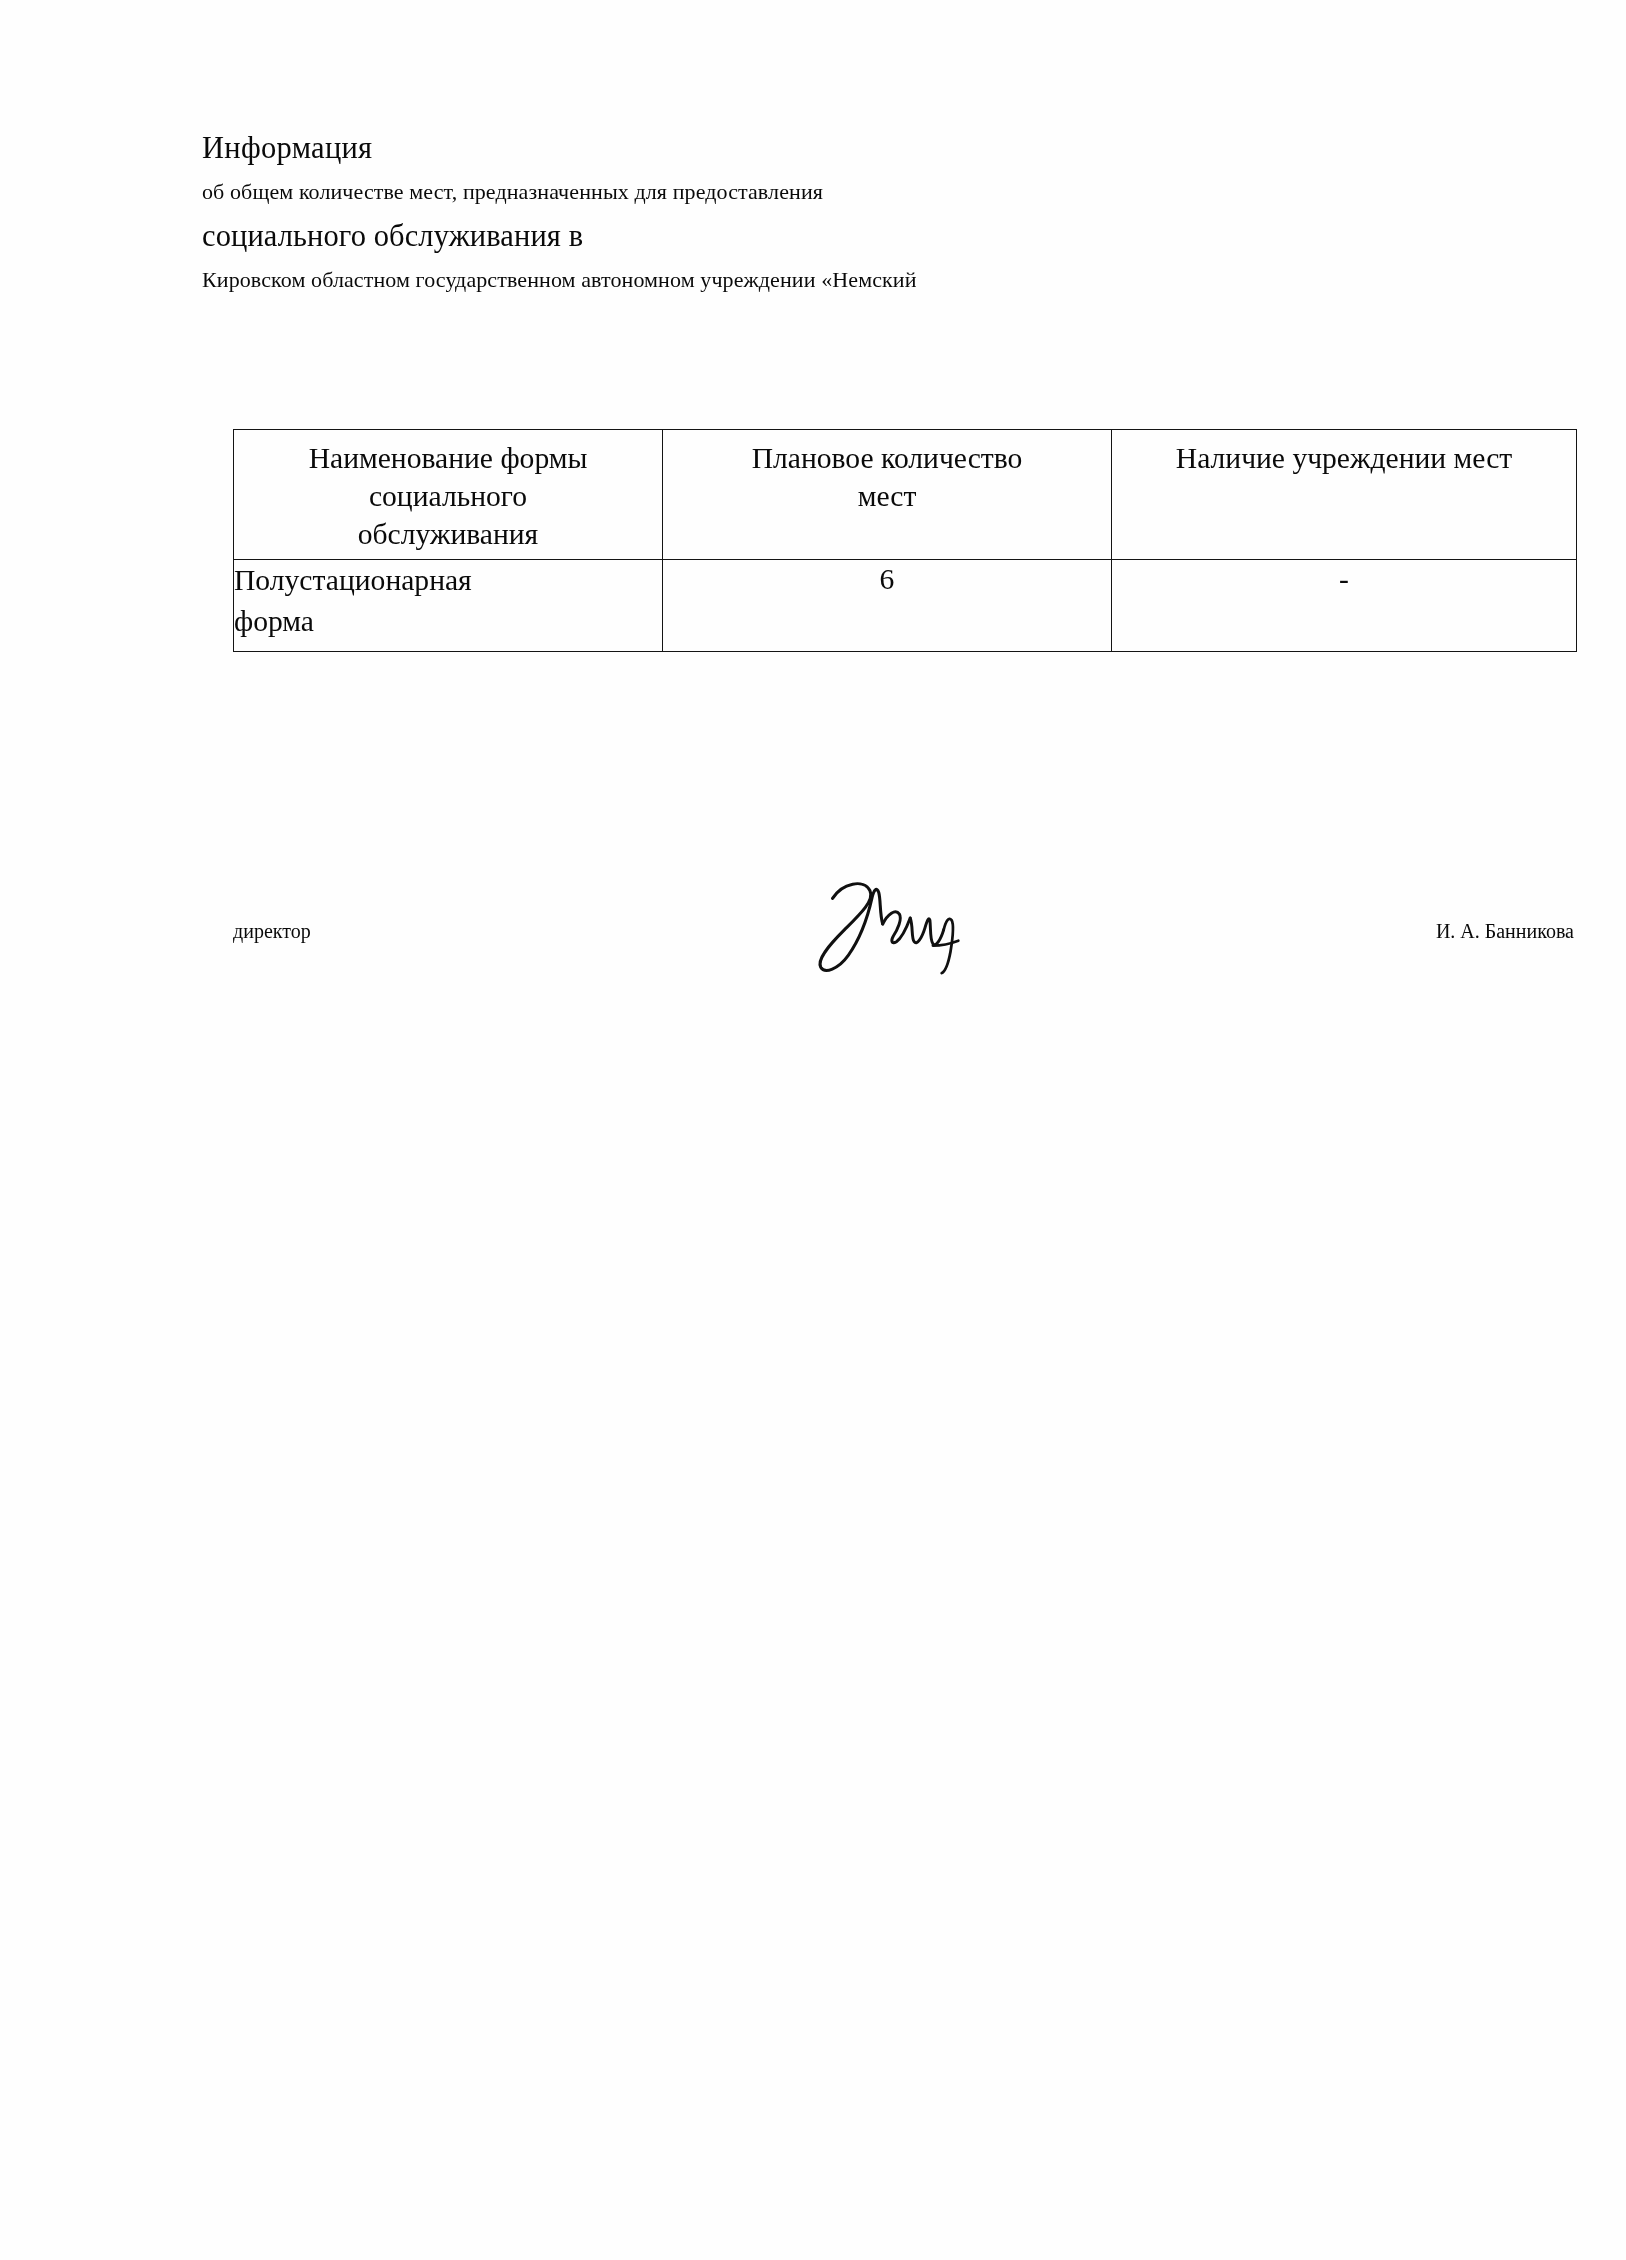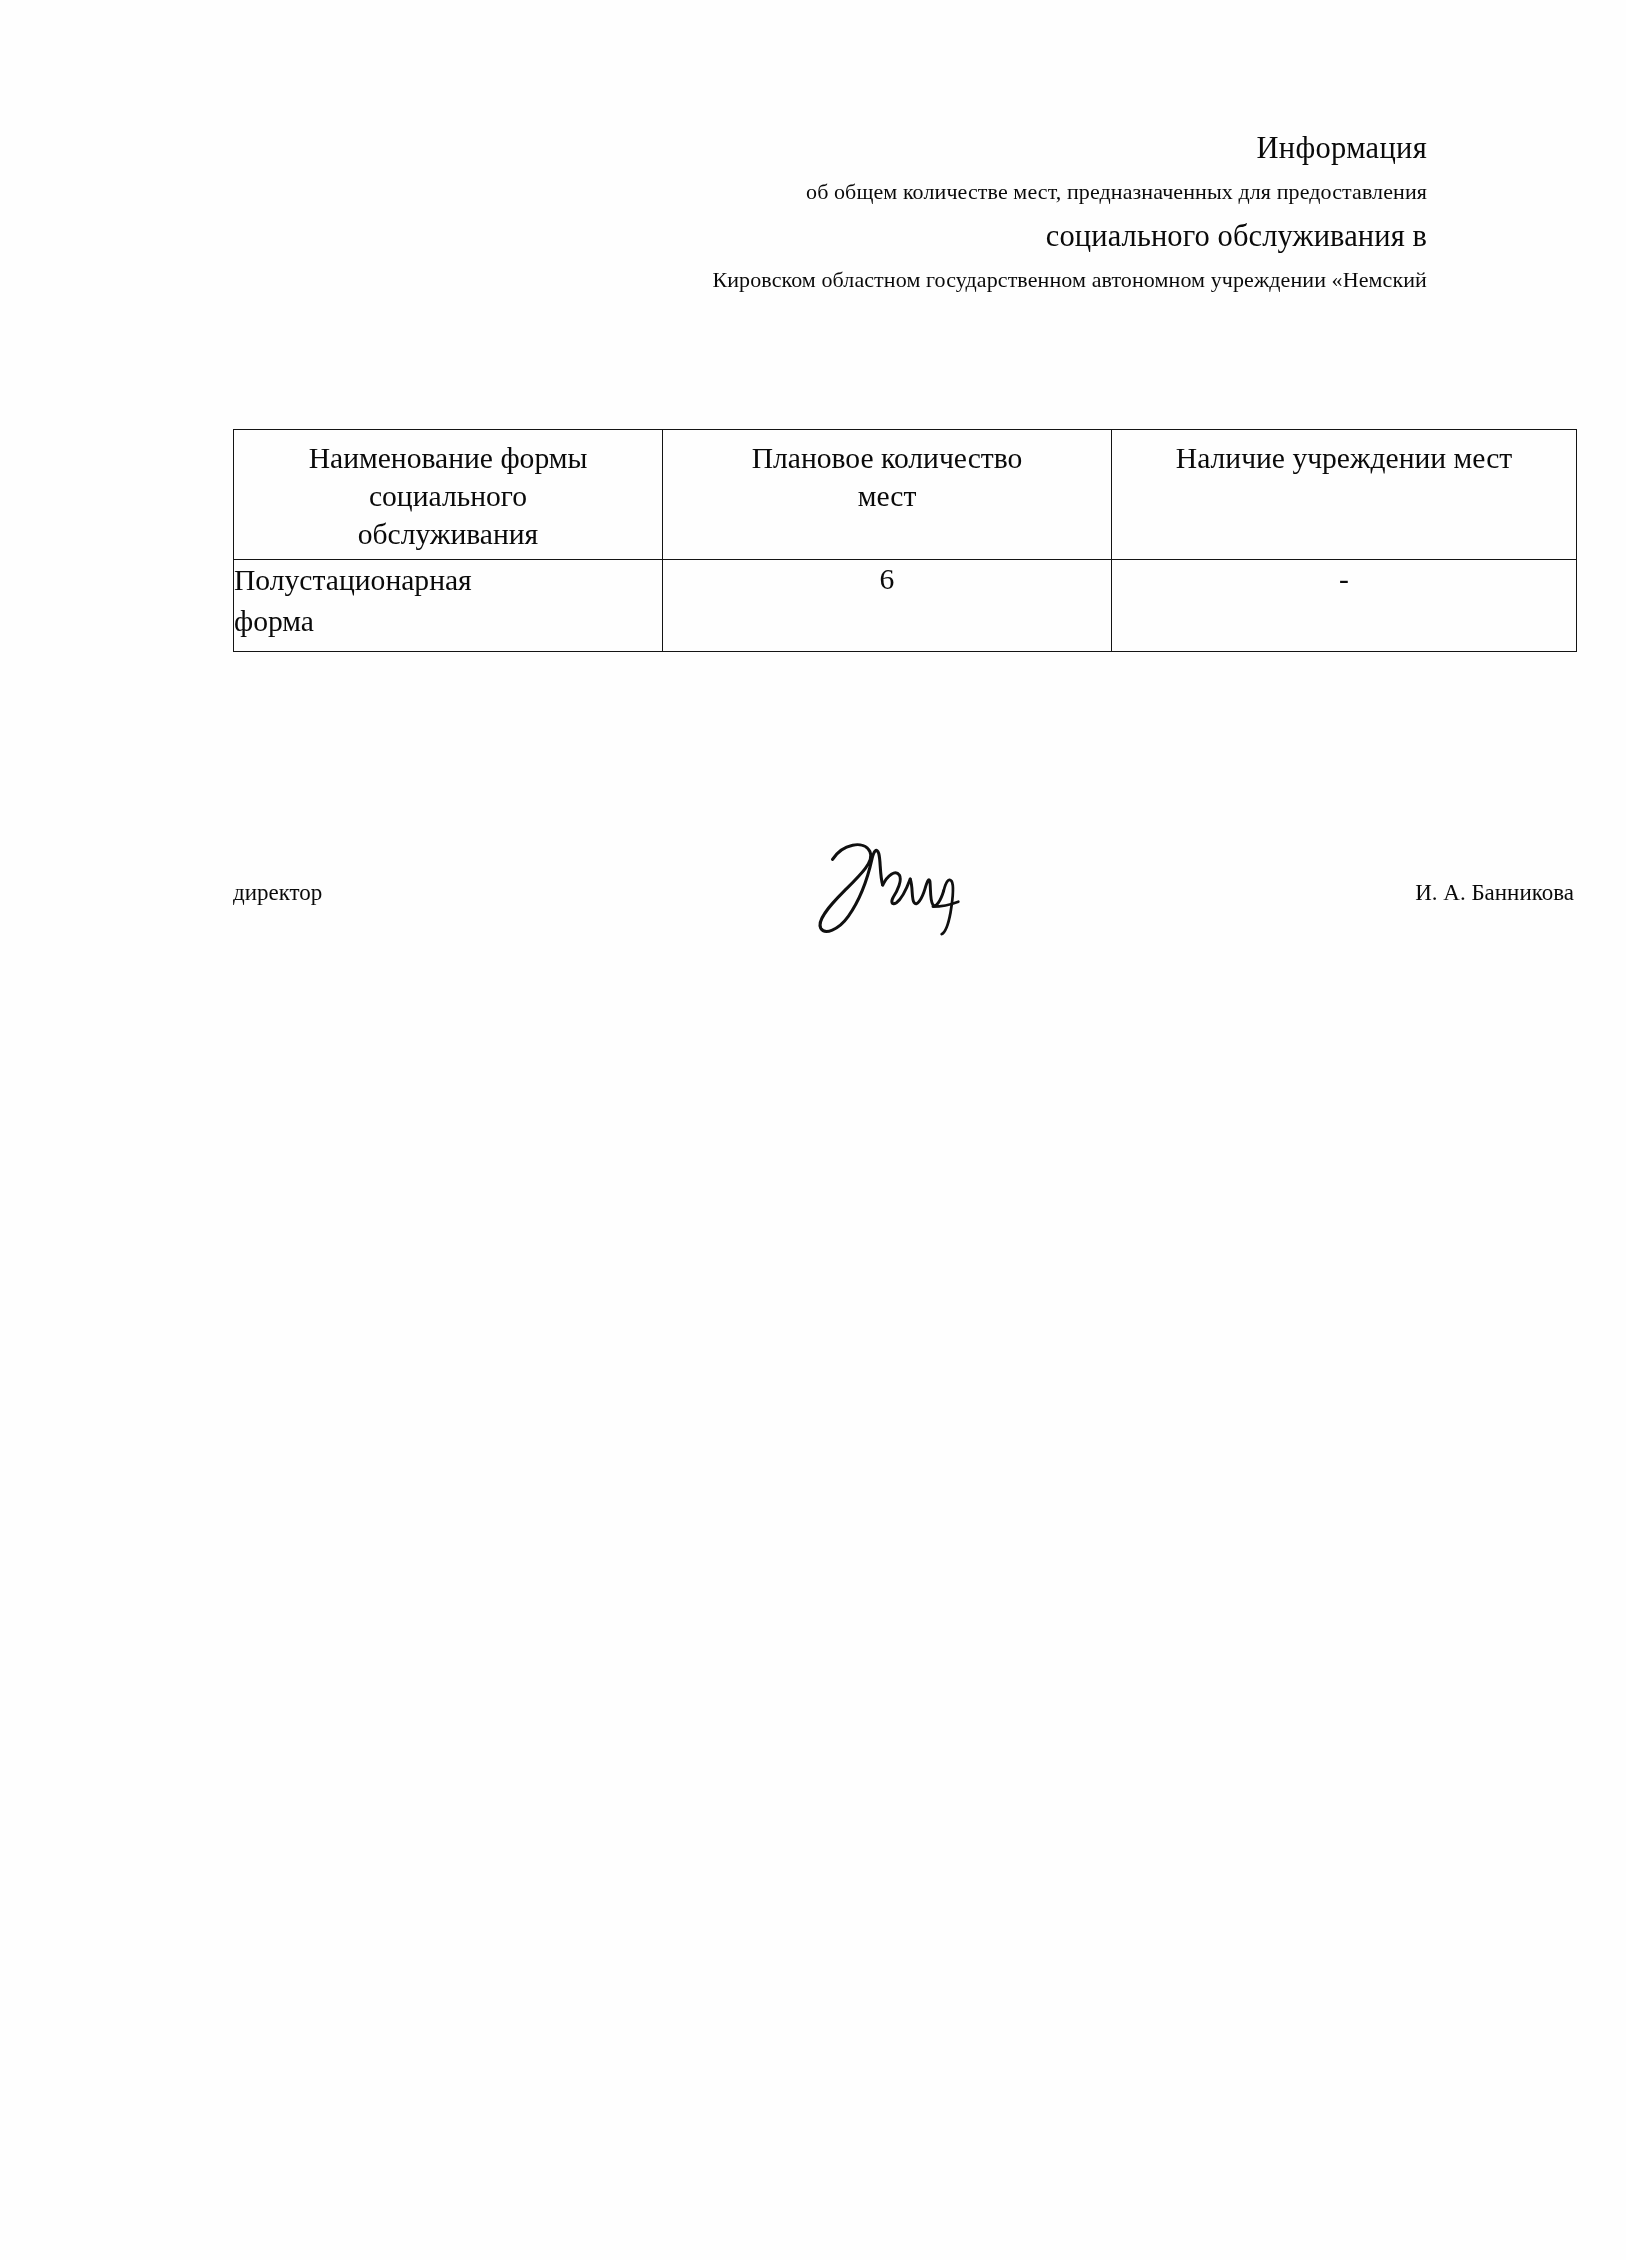--- a/index.html
+++ b/index.html
@@ -19,24 +19,24 @@
 
   .page {
     position: absolute;
     inset: 0;
     background: #fefefe;
   }
 
   
   .title-block {
     position: absolute;
-    left: 225px;
+    left: 202px;
     top: 126px;
     width: 1202px;
-    text-align: right;
+    text-align: left;
     font-size: 30.5px;
     line-height: 44px;
     letter-spacing: 0.1px;
   }
   .title-line {
     display: block;
     white-space: pre;
   }
   .title-line.lead {
     letter-spacing: 0.3px;
@@ -93,24 +93,24 @@
   .cell-free {
     text-align: center;
     padding: 9.9px 9.9px 0 9.9px;
     font-size: 29.6px;
   }
 
   
   .sign-row {
     position: absolute;
     left: 233px;
-    top: 865px;
+    top: 904px;
     width: 1343px;
     height: 59px;
-    font-size: 23px;
+    font-size: 20px;
     line-height: 39px;
   }
   .sign-role {
     position: absolute;
     left: 0;
     top: 7.9px;
   }
   .sign-name {
     position: absolute;
     right: 2px;

